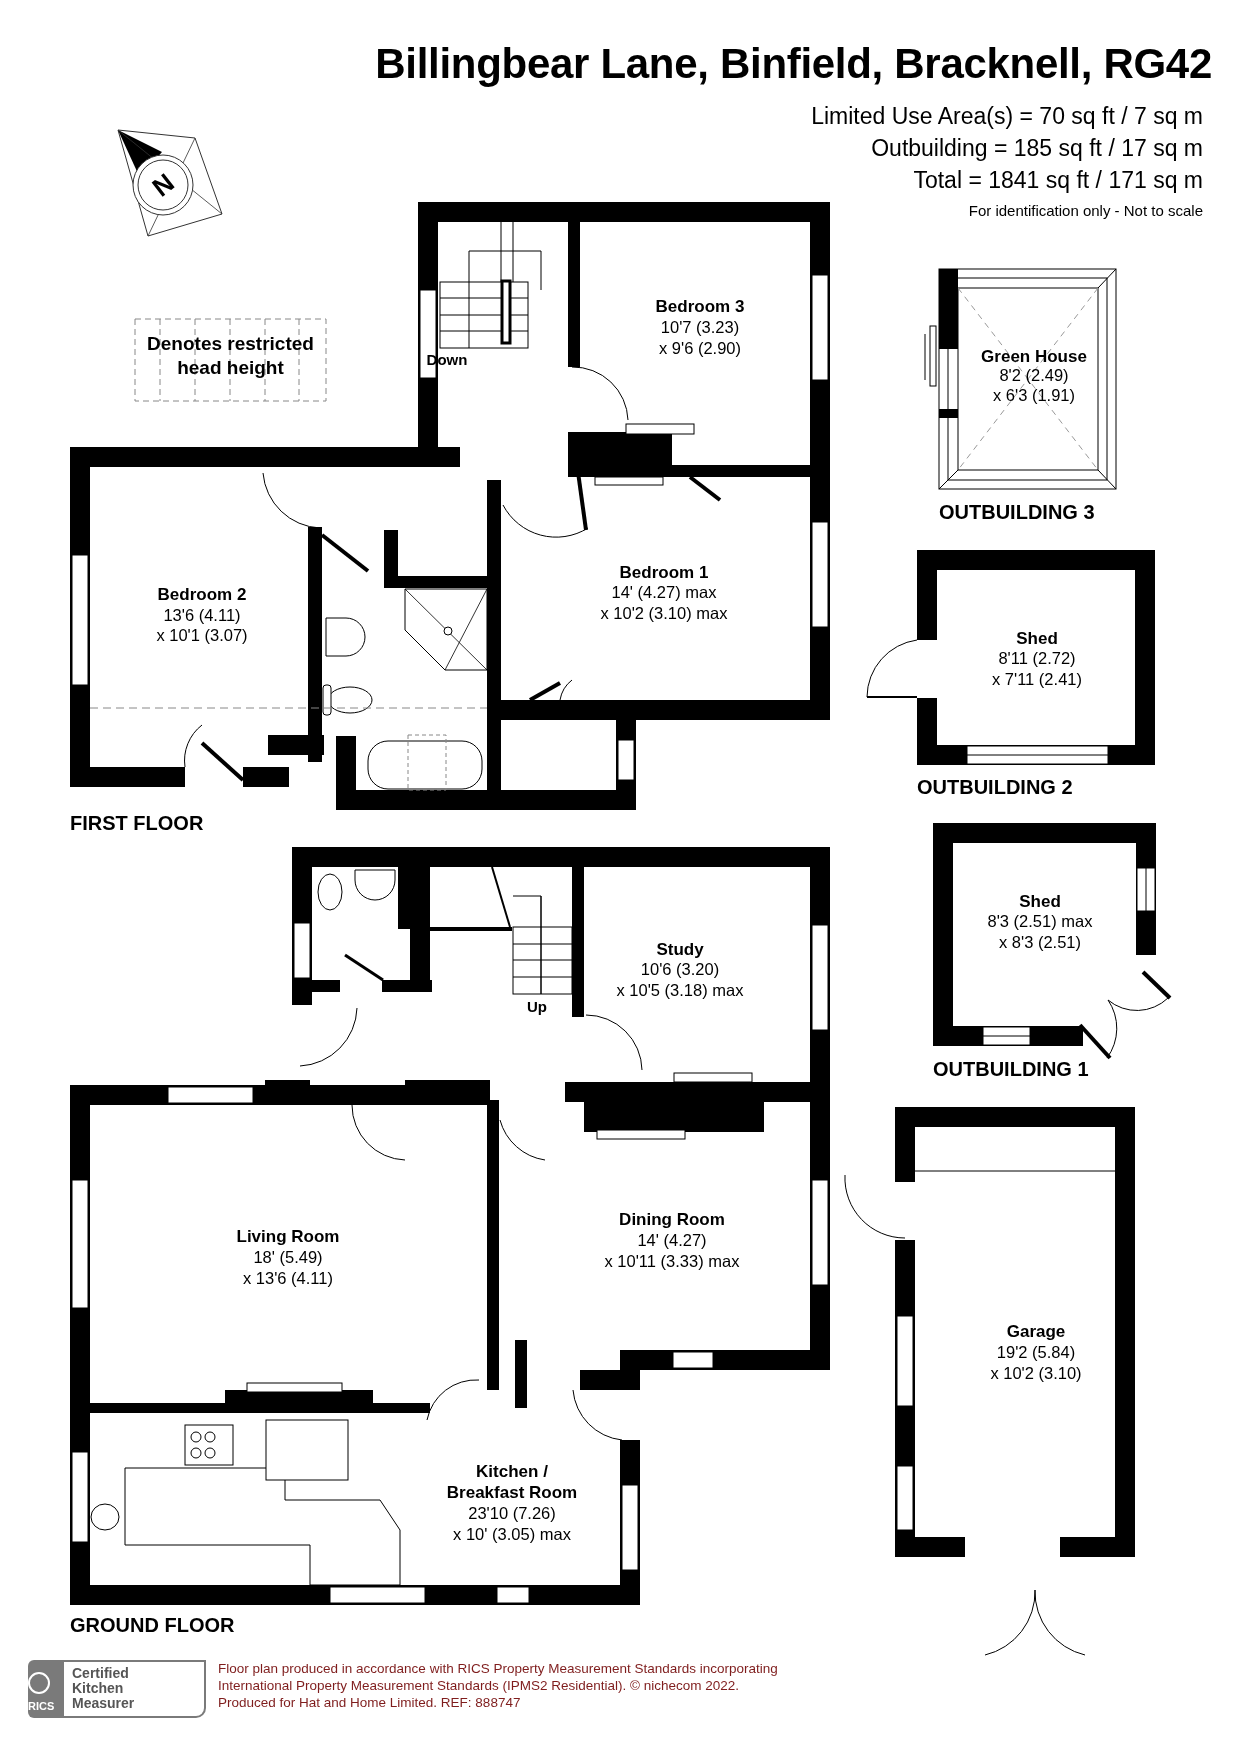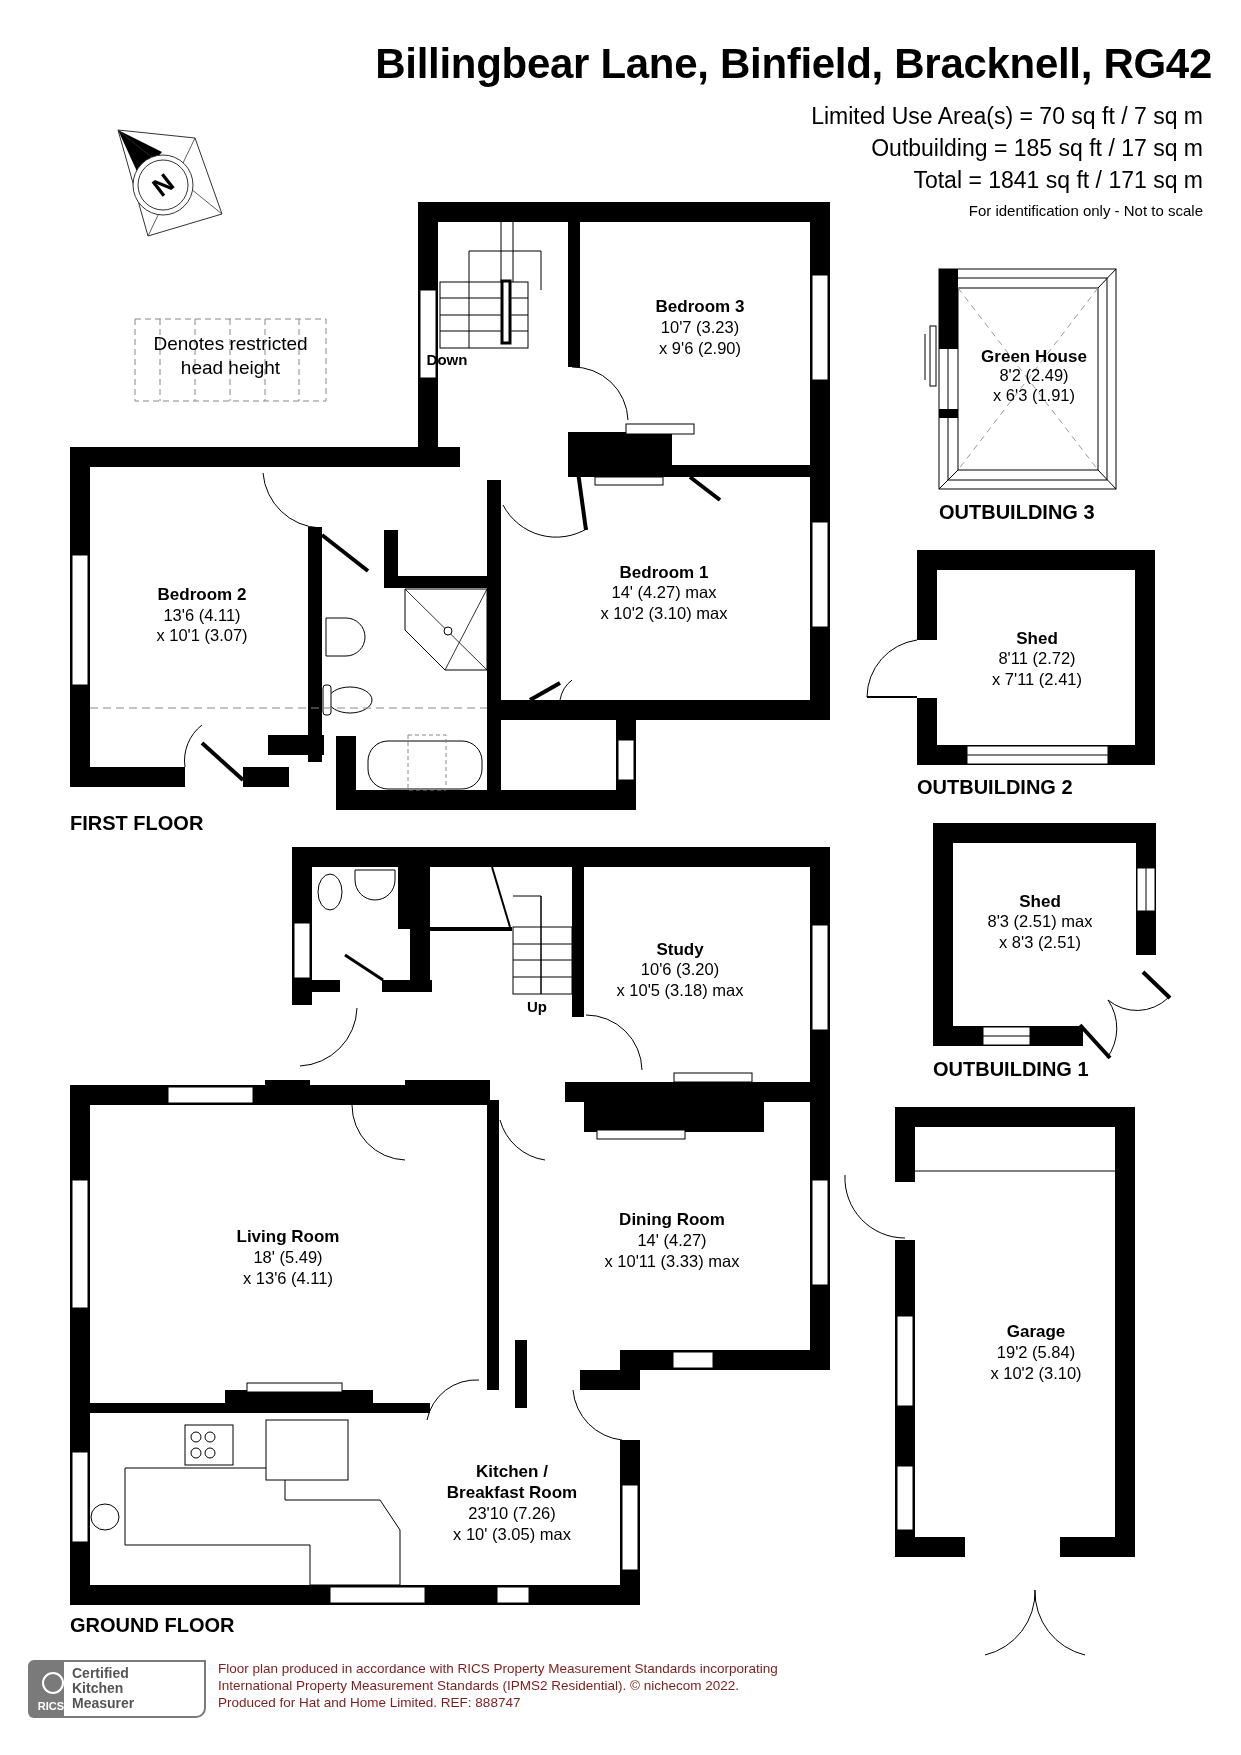--- a/index.html
+++ b/index.html
@@ -7,26 +7,26 @@
   .title { position: absolute; right: 29px; top: 40px; font-size: 42px; font-weight: bold; letter-spacing: -0.3px; text-align: left; white-space: nowrap; }
   .areas { position: absolute; right: 38px; top: 100px; text-align: right; font-size: 23px; line-height: 32px; }
   .areas .note { font-size: 15px; line-height: 26px; margin-top: 2px; }
   svg.plan { position: absolute; left: 0; top: 0; }
   .rl { font-family: "Liberation Sans", sans-serif; text-anchor: middle; }
   .rn { font-size: 17px; font-weight: bold; }
   .rd { font-size: 16.5px; }
   .fl { font-family: "Liberation Sans", sans-serif; font-size: 20px; font-weight: bold; }
   .footer { position: absolute; left: 28px; top: 1660px; display: flex; align-items: flex-start; }
   .rics-box { display: flex; width: 178px; height: 58px; }
-  .rics-logo { width: 36px; background: #7a7a7a; color: #fff; font-weight: bold; font-size: 11px; display: flex; flex-direction: column; align-items: flex-end; justify-content: flex-end; padding-bottom: 6px; border-radius: 6px 0 0 6px; }
+  .rics-logo { width: 36px; background: #7a7a7a; color: #fff; font-weight: bold; font-size: 11px; display: flex; flex-direction: column; align-items: flex-start; justify-content: flex-end; padding-bottom: 6px; border-radius: 6px 0 0 6px; }
   .rics-logo .lion { width: 18px; height: 18px; border-radius: 50%; border: 2px solid #fff; margin-bottom: 6px; }
   .rics-cert { flex: 1; border: 2px solid #7a7a7a; border-left: none; border-radius: 0 0 10px 0; color: #555; font-weight: bold; font-size: 14px; line-height: 15px; padding: 4px 0 4px 8px; }
   .footer-text { margin-left: 12px; color: #7f1d1d; font-size: 13.5px; line-height: 17px; }
   .restrict-box { position: absolute; left: 134px; top: 318px; width: 193px; height: 84px; }
-  .restrict-text { position: absolute; left: 0; top: 14px; width: 100%; text-align: center; font-weight: normal; font-size: 19px; line-height: 24px; }
+  .restrict-text { position: absolute; left: 0; top: 14px; width: 100%; text-align: center; font-weight: bold; font-size: 19px; line-height: 24px; }
 </style>
 </head>
 <body>
 
 <div class="title">Billingbear Lane, Binfield, Bracknell, RG42</div>
 <div class="areas">
   <div>Limited Use Area(s) = 70 sq ft / 7 sq m</div>
   <div>Outbuilding = 185 sq ft / 17 sq m</div>
   <div>Total = 1841 sq ft / 171 sq m</div>
   <div class="note">For identification only - Not to scale</div>

